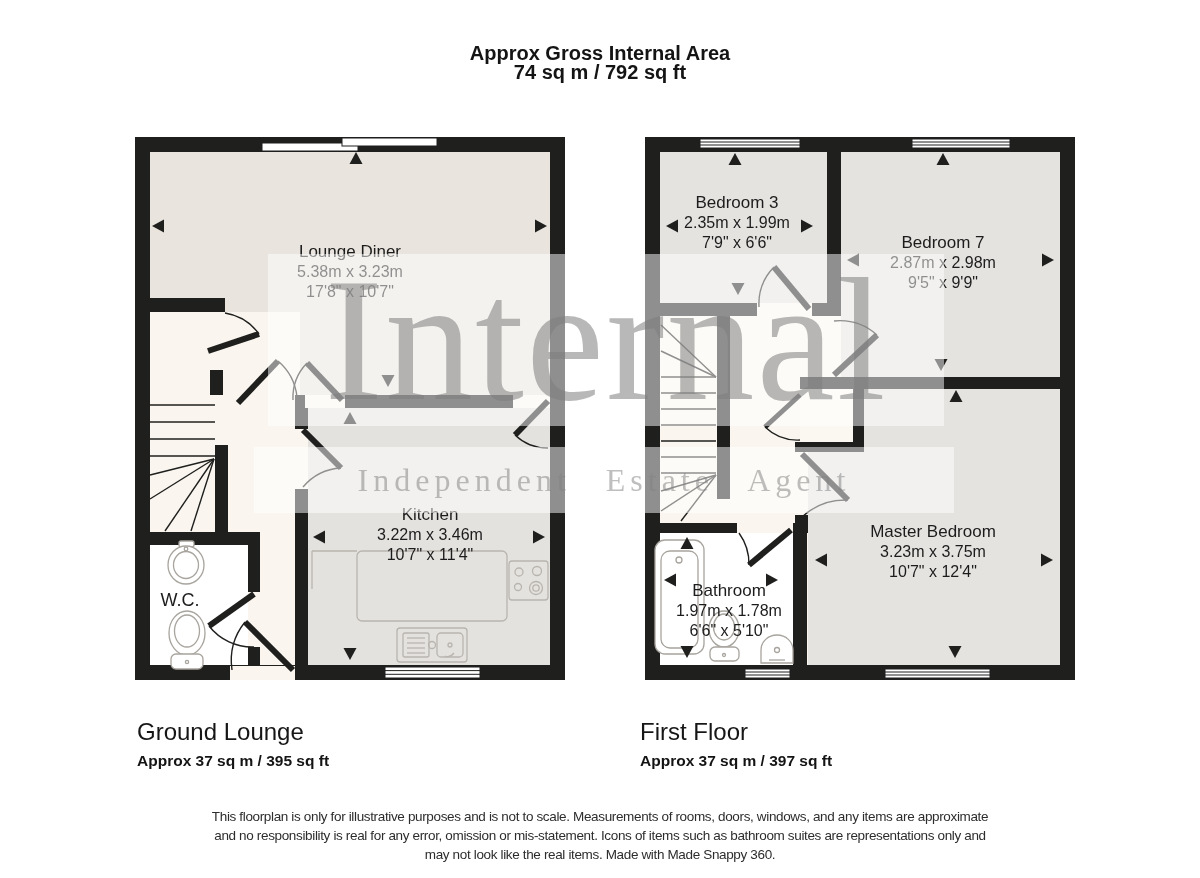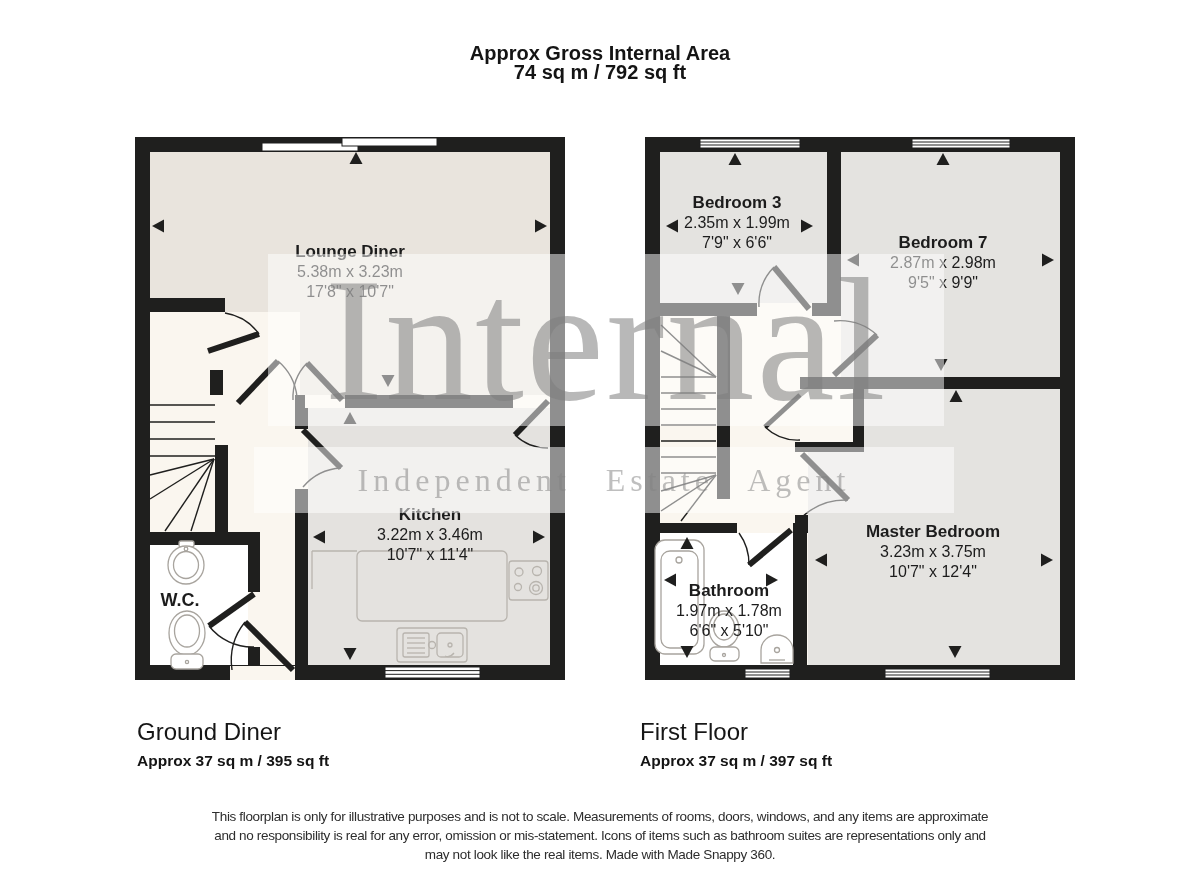--- a/index.html
+++ b/index.html
@@ -13,21 +13,21 @@
   .header{position:absolute;top:44px;left:0;width:1200px;text-align:center;line-height:19px;}
   .header .h1,.header .h2{font-size:20px;font-weight:bold;color:#141414;}
   
   .plan{position:absolute;width:430px;height:543px;}
   .plan-ground{left:135px;top:137px;}
   .plan-first{left:645px;top:137px;}
   .plan svg{position:absolute;inset:0;}
   
   .room-label{position:absolute;transform:translateX(-50%);text-align:center;
     line-height:20px;white-space:nowrap;color:#1c1c1c;z-index:3;}
-  .room-label .rn{font-weight:bold;font-size:17px;}
+  .room-label .rn{font-weight:normal;font-size:17px;}
   .room-label .rd{font-size:16px;}
   
   .watermark{position:absolute;inset:0;pointer-events:none;z-index:5;}
   .wm-brand{position:absolute;left:268px;top:254px;width:676px;height:172px;
     background:rgba(255,255,255,0.50);display:flex;align-items:center;justify-content:center;
     font-family:"Liberation Serif","DejaVu Serif",serif;font-size:176px;line-height:0.9;
     color:rgba(125,125,125,0.55);letter-spacing:2px;}
   .wm-tagline{position:absolute;left:254px;top:447px;width:700px;height:66px;
     background:rgba(255,255,255,0.50);display:flex;align-items:center;justify-content:center;
     font-family:"Liberation Serif","DejaVu Serif",serif;font-size:32px;
@@ -329,21 +329,21 @@
       <div class="rd">6'6" x 5'10"</div>
     </div>
   </div>
 
   <div class="watermark">
     <div class="wm-brand">Internal</div>
     <div class="wm-tagline">Independent Estate Agent</div>
   </div>
 
   <div class="caption caption-ground">
-    <div class="ft">Ground Diner</div>
+    <div class="ft">Ground Lounge</div>
     <div class="fa">Approx 37 sq m / 395 sq ft</div>
   </div>
   <div class="caption caption-first">
     <div class="ft">First Floor</div>
     <div class="fa">Approx 37 sq m / 397 sq ft</div>
   </div>
 
   <div class="disclaimer">
     <div>This floorplan is only for illustrative purposes and is not to scale. Measurements of rooms, doors, windows, and any items are approximate</div>
     <div>and no responsibility is real for any error, omission or mis-statement. Icons of items such as bathroom suites are representations only and</div>

